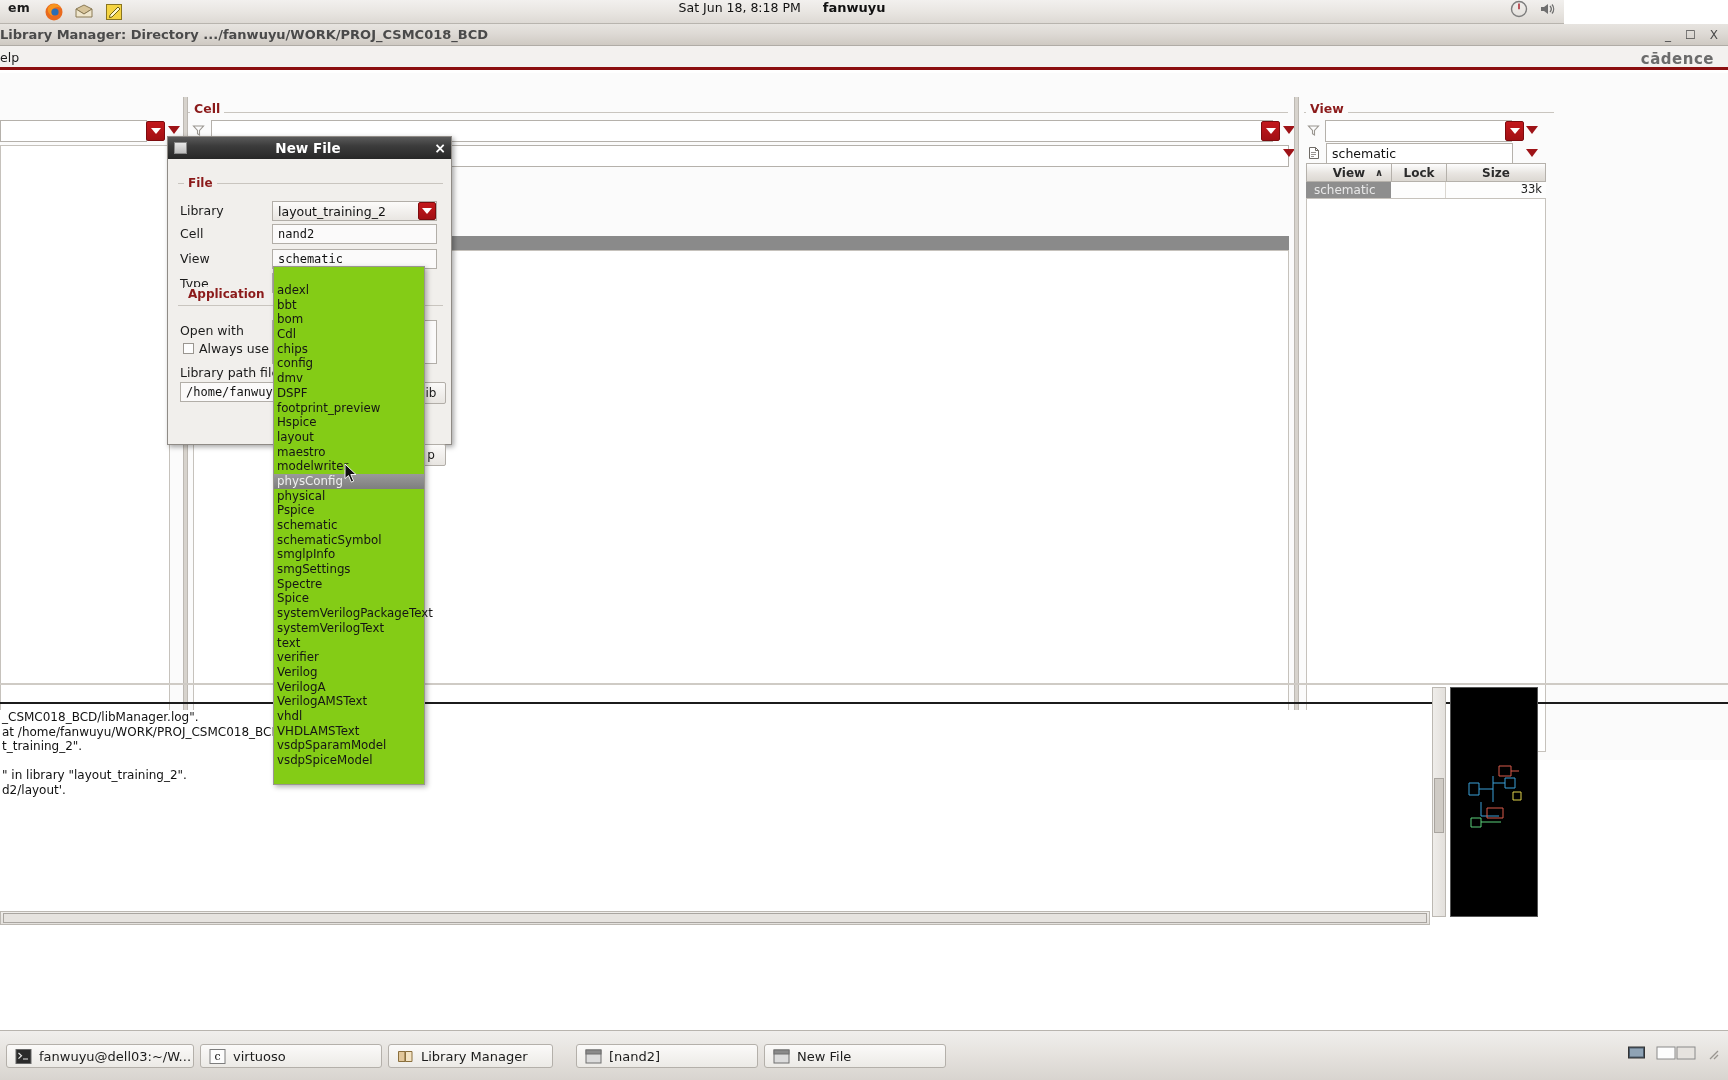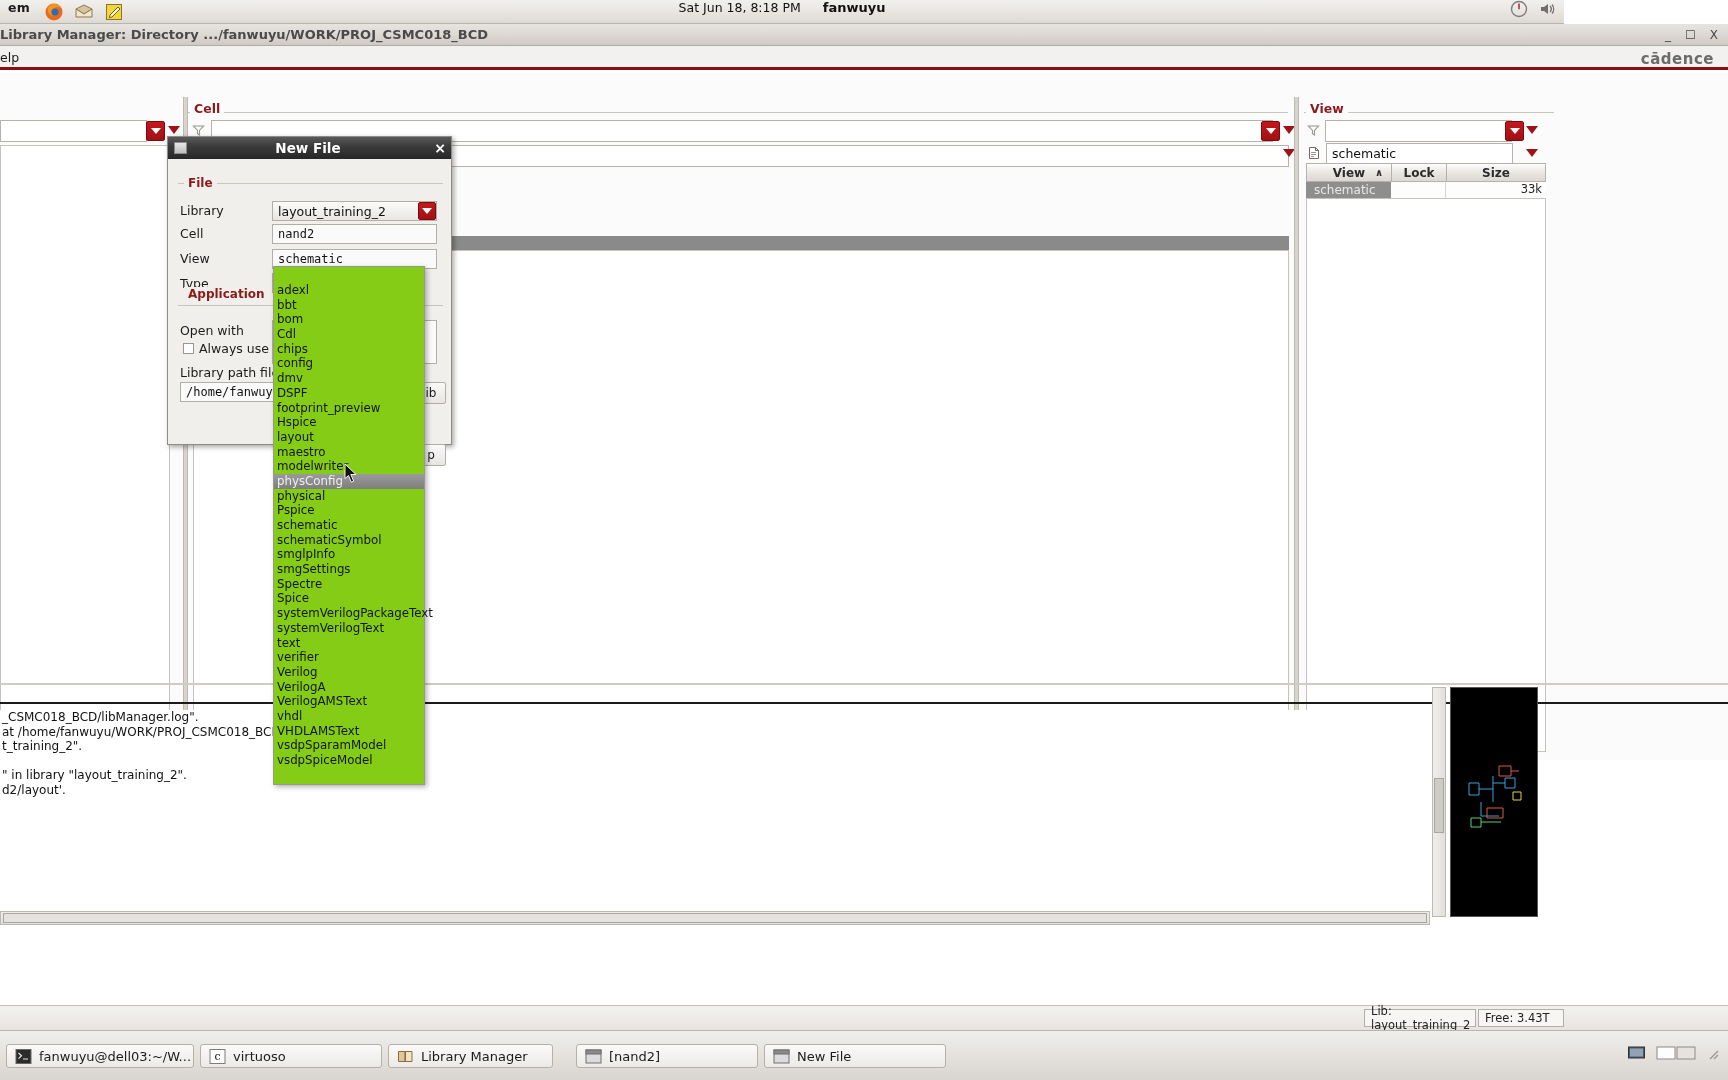--- a/index.html
+++ b/index.html
@@ -439,24 +439,20 @@
     </svg>
   </div>
 
   <div class="scroll-v" style="left:1432px; top:687px; height:230px;">
     <div class="thumb" style="top:90px; height:55px;"></div>
   </div>
   <div class="scroll-h" style="left:0px; top:911px; width:1430px;">
     <div class="thumb" style="left:2px; width:1424px;"></div>
   </div>
 
-  <div class="statusbar">
-    <div class="status-chip" style="left:1364px; width:112px;">Lib: layout_training_2</div>
-    <div class="status-chip" style="left:1478px; width:86px;">Free: 3.43T</div>
-  </div>
 
   <div class="taskbar">
     <div class="task-btn" style="left:6px; width:188px;">
       <span class="task-ico">
         <svg width="17" height="17" viewBox="0 0 17 17">
           <rect x="1" y="1.5" width="15" height="14" fill="#2b2b2b" stroke="#666"></rect>
           <path d="M3.5 5l3 2.8-3 2.8M8 11h5" stroke="#e8e8e8" stroke-width="1.2" fill="none"></path>
         </svg>
       </span>
       <span>fanwuyu@dell03:~/W...</span>

